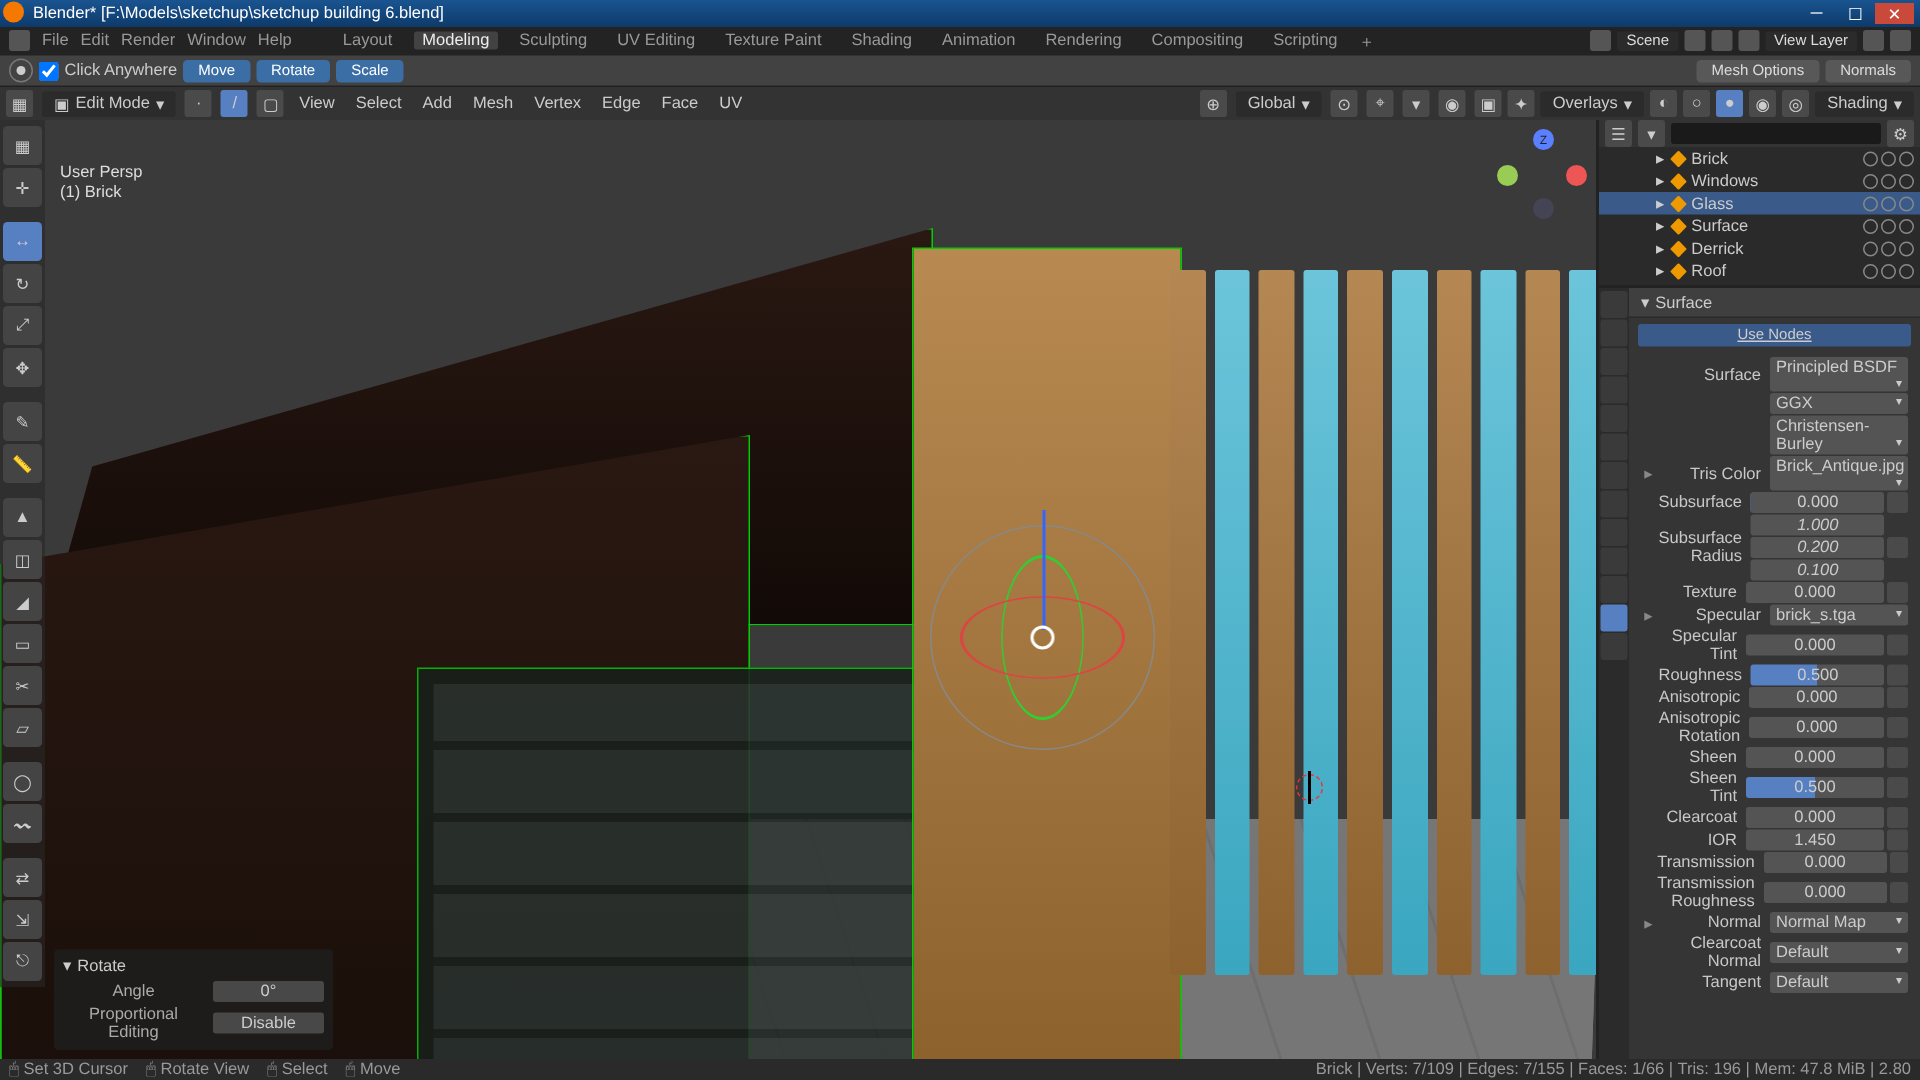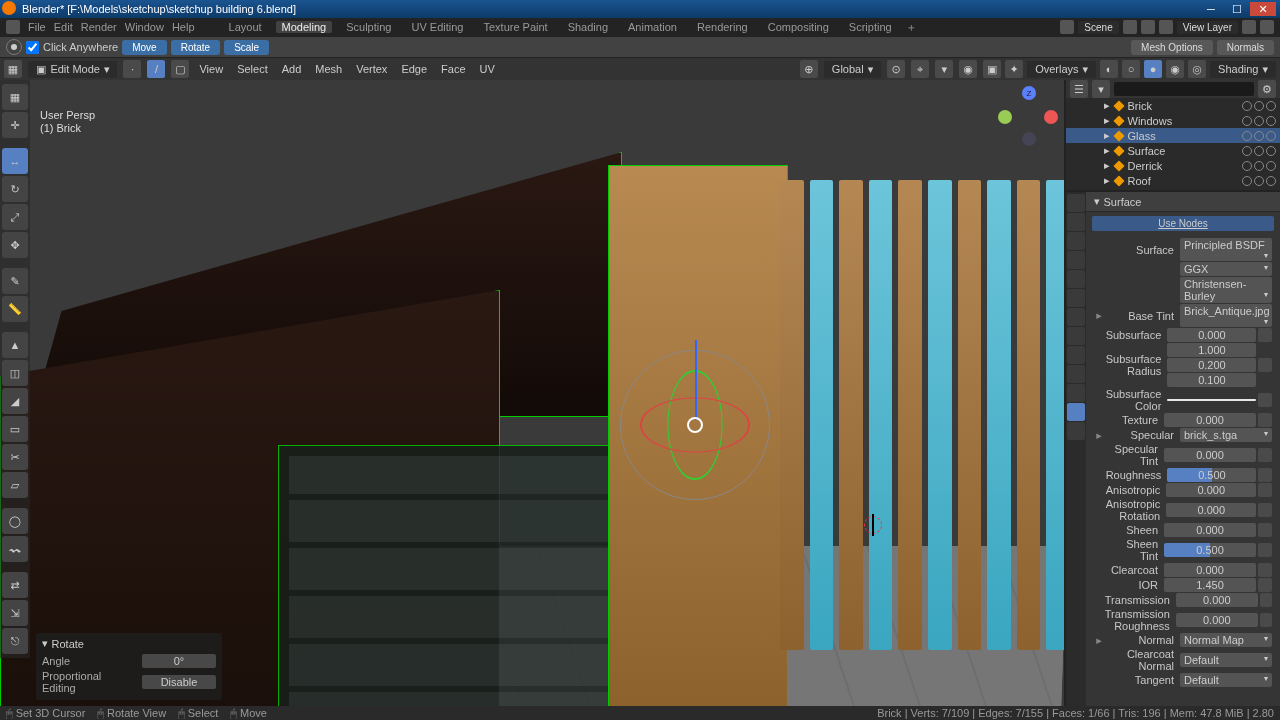--- a/index.html
+++ b/index.html
@@ -87,21 +87,21 @@
 
 .ltoolbar { position:absolute; top:0; left:0; width:30px; background:rgba(40,40,40,.6); display:flex;flex-direction:column;gap:2px;padding:4px 2px;}
 .ltoolbar .tbtn { width:26px;height:26px;background:#444;border-radius:3px;display:flex;align-items:center;justify-content:center;}
 .ltoolbar .tbtn.active{background:#5680c2;}
 .ltoolbar .gap{height:6px;}
 
 
 .op-panel { position:absolute; bottom:6px; left:36px; width:186px; background:rgba(30,30,30,.85); border-radius:3px; padding:2px 6px 6px;}
 .op-panel .head{font-size:10px;padding:2px 0;display:flex;align-items:center;gap:4px;}
 .op-panel .row{display:flex;align-items:center;font-size:10px;margin-top:2px;}
-.op-panel .row label{width:100px;text-align:left;padding-right:6px;color:#aaa;}
+.op-panel .row label{width:100px;text-align:center;padding-right:6px;color:#aaa;}
 .op-panel .row .val{flex:1;background:#484848;border-radius:2px;text-align:center;padding:1px 0;}
 
 
 .outliner { height:112px; background:#2a2a2a; overflow:hidden; font-size:10px; border-bottom:2px solid #222;}
 .outliner .ohead{height:18px;background:#333;display:flex;align-items:center;padding:0 4px;gap:4px;}
 .outliner .search{flex:1;background:#1a1a1a;border-radius:2px;height:14px;}
 .outliner .orow{display:flex;align-items:center;height:15px;padding:0 4px;gap:4px;}
 .outliner .orow.sel{background:#3a5a8a;}
 .outliner .orow .ind{width:30px;}
 .outliner .orow .eye-group{margin-left:auto;display:flex;gap:2px;}
@@ -121,21 +121,21 @@
 .panel-body { padding:2px 4px 6px;}
 .use-nodes { background:#3a5a8a; text-align:center; padding:2px; font-size:10px; border-radius:2px; margin:4px 6px;text-decoration:underline;}
 .prow { display:flex; align-items:center; margin:1px 4px; font-size:10px;}
 .prow label { flex:1; text-align:right; padding-right:6px; color:#c8c8c8;}
 .prow .pval { width:92px; background:#545454; border-radius:2px; padding:1px 4px; text-align:center; position:relative;}
 .prow .pval.slider::before{content:'';position:absolute;left:0;top:0;bottom:0;background:#5680c2;border-radius:2px;z-index:0;}
 .prow .pval.slider span{position:relative;z-index:1;}
 .prow .pval.text{text-align:left;}
 .prow .pval.white{background:#e8e8e8;}
 .prow .pval.dd::after{content:'▾';float:right;font-size:8px;}
-.prow .sub3 { width:92px; display:flex; flex-direction:column; gap:1px;}
+.prow .sub3 { width:92px; display:flex; flex-direction:column; gap:1px;font-style:italic;}
 .prow .sub3 .pval{width:100%;}
 .prow .dotbtn{width:14px;height:14px;background:#4a4a4a;border-radius:2px;margin-left:2px;}
 .prow .expand{width:10px;text-align:center;color:#888;margin-right:2px;}
 
 
 .statusbar { height:14px; background:#2a2a2a; display:flex; align-items:center; padding:0 6px; font-size:9px; color:#999; gap:12px;}
 .statusbar .spacer{flex:1;}
 </style>
 </head>
 <body>
@@ -448,43 +448,37 @@
               <label></label>
               <div class="pval dd text"><span>GGX</span></div>
             </div>
             <div class="prow">
               <span class="expand"></span>
               <label></label>
               <div class="pval dd text"><span>Christensen-Burley</span></div>
             </div>
             <div class="prow">
               <span class="expand">▸</span>
-              <label>Base Tint</label>
+              <label>Tris Color</label>
               <div class="pval dd text"><span>Brick_Antique.jpg</span></div>
             </div>
             <div class="prow">
               <span class="expand"></span>
               <label>Subsurface</label>
               <div class="pval slider" style="--w: 0%; position: relative; background: linear-gradient(to right, rgb(86, 128, 194) 0%, rgb(84, 84, 84) 0%); overflow: hidden; text-align: center; padding: 1px 4px; z-index: 0;"><span>0.000</span></div>
               <span class="dotbtn"></span>
             </div>
             <div class="prow">
               <span class="expand"></span>
               <label>Subsurface Radius</label>
               <div class="sub3">
                 <div class="pval">1.000</div>
                 <div class="pval">0.200</div>
                 <div class="pval">0.100</div>
               </div>
-              <span class="dotbtn"></span>
-            </div>
-            <div class="prow">
-              <span class="expand"></span>
-              <label>Subsurface Color</label>
-              <div class="pval white"></div>
               <span class="dotbtn"></span>
             </div>
             <div class="prow">
               <span class="expand"></span>
               <label>Texture</label>
               <div class="pval slider" style="--w: 0%; position: relative; background: linear-gradient(to right, rgb(86, 128, 194) 0%, rgb(84, 84, 84) 0%); overflow: hidden; text-align: center; padding: 1px 4px; z-index: 0;"><span>0.000</span></div>
               <span class="dotbtn"></span>
             </div>
             <div class="prow">
               <span class="expand">▸</span>

